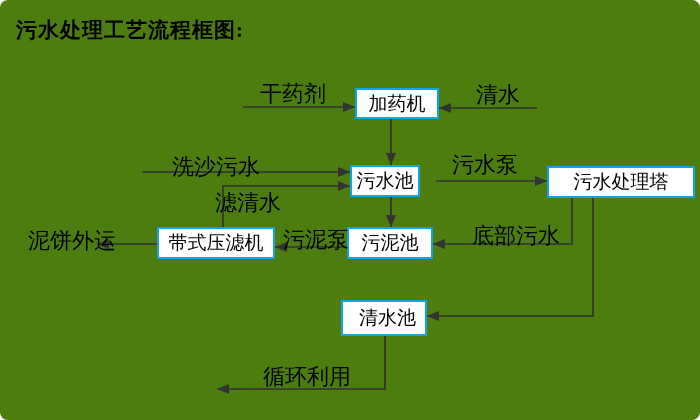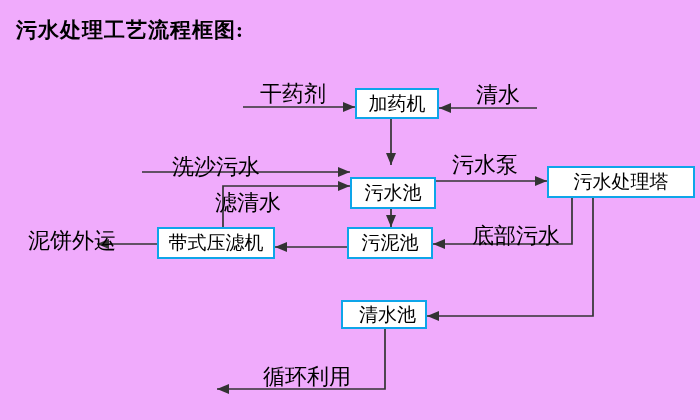--- a/index.html
+++ b/index.html
@@ -1,23 +1,24 @@
 <!DOCTYPE html>
 <html><head>
 <meta charset="utf-8">
 <style>
   html, body { margin: 0; padding: 0; background: #fff; }
   #canvas {
     position: relative;
     width: 700px;
     height: 420px;
-    background: #f0abfc;
+    background: #4d7c0f;
     font-family: Liberation Serif, serif;
     color: #000;
     overflow: hidden;
+    border-radius: 8px;
   }
   .title {
     position: absolute;
     left: 16px;
     top: 16px;
     font-size: 21px;
     font-weight: bold;
     letter-spacing: 1px;
     white-space: nowrap;
   }
@@ -37,25 +38,25 @@
     position: absolute;
     font-size: 22px;
     white-space: nowrap;
     z-index: 3;
     background: transparent;
   }
   svg.flow { position: absolute; left: 0; top: 0; z-index: 1; }
 
   
   #n-dosing  { left: 355px; top:  88px; width:  84px; height: 31px; }
-  #n-sewage  { left: 350px; top: 165px; width:  86px; height: 32px; margin-top: 12px; }
+  #n-sewage  { left: 350px; top: 165px; width:  70px; height: 32px; }
   #n-tower   { left: 547px; top: 166px; width: 148px; height: 32px; }
   #n-sludge  { left: 347px; top: 227px; width:  86px; height: 32px; text-align: right; }
   #n-press   { left: 157px; top: 227px; width: 118px; height: 32px; text-align: right; }
-  #n-clean   { left: 341px; top: 300px; width:  86px; height: 29px; padding-left: 7px; }
+  #n-clean   { left: 341px; top: 300px; width:  86px; height: 36px; padding-left: 7px; }
 
   
   #l-dryagent { left: 260px; top:  79px; }
   #l-cleanw   { left: 476px; top:  80px; }
   #l-sandwash { left: 172px; top: 152px; }
   #l-sewpump  { left: 452px; top: 150px; }
   #l-filtered { left: 215px; top: 188px; }
   #l-bottom   { left: 472px; top: 221px; }
   #l-sludgep  { left: 283px; top: 225px; }
   #l-mudcake  { left:  28px; top: 226px; }
@@ -96,16 +97,17 @@
   <div class="node" id="n-sludge">污泥池</div>
   <div class="node" id="n-press">带式压滤机</div>
   <div class="node" id="n-clean">清水池</div>
 
   <div class="edge-label" id="l-dryagent">干药剂</div>
   <div class="edge-label" id="l-cleanw">清水</div>
   <div class="edge-label" id="l-sandwash">洗沙污水</div>
   <div class="edge-label" id="l-sewpump">污水泵</div>
   <div class="edge-label" id="l-filtered">滤清水</div>
   <div class="edge-label" id="l-bottom">底部污水</div>
+  <div class="edge-label" id="l-sludgep">污泥泵</div>
   <div class="edge-label" id="l-mudcake">泥饼外运</div>
   <div class="edge-label" id="l-recycle">循环利用</div>
 
 </div>
 
 </body></html>

